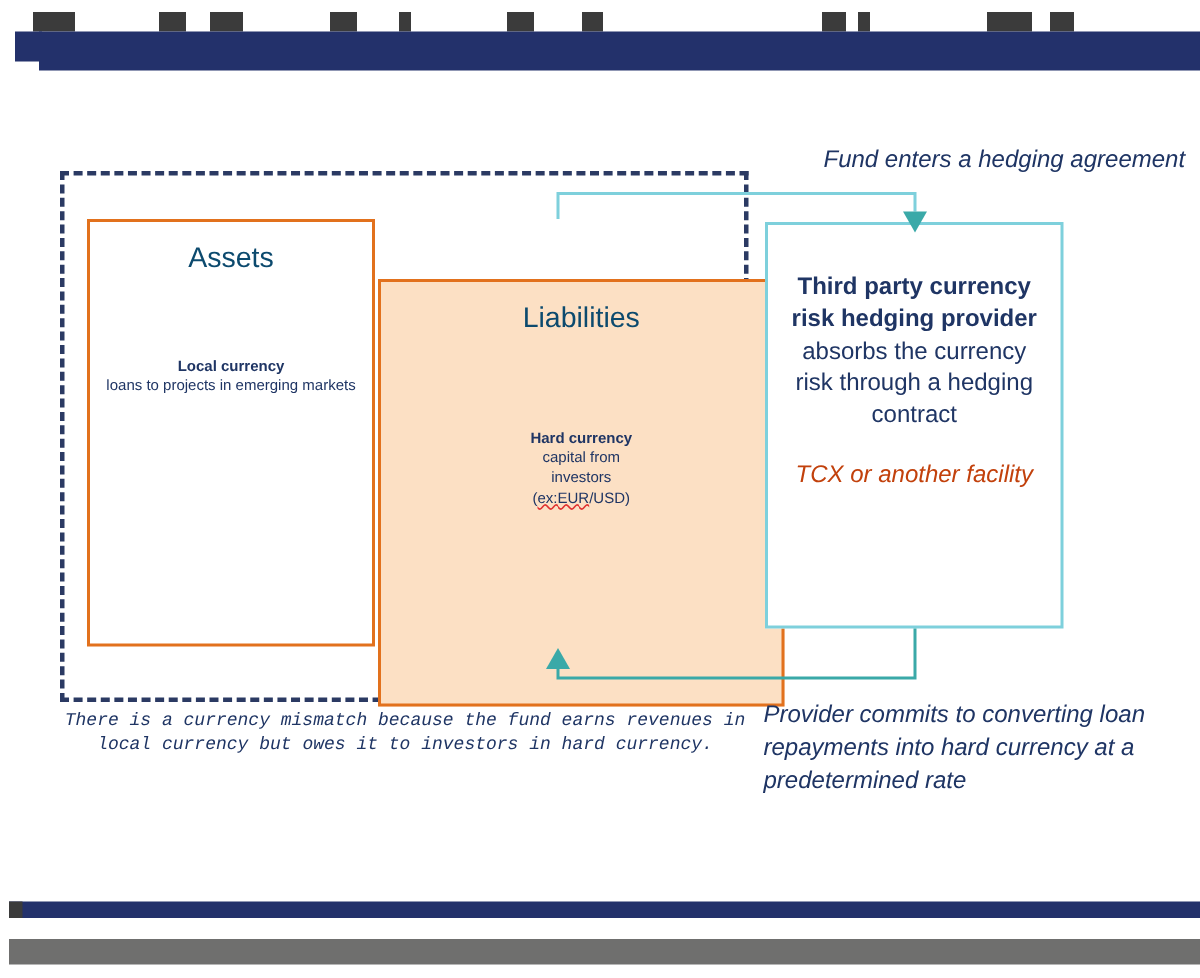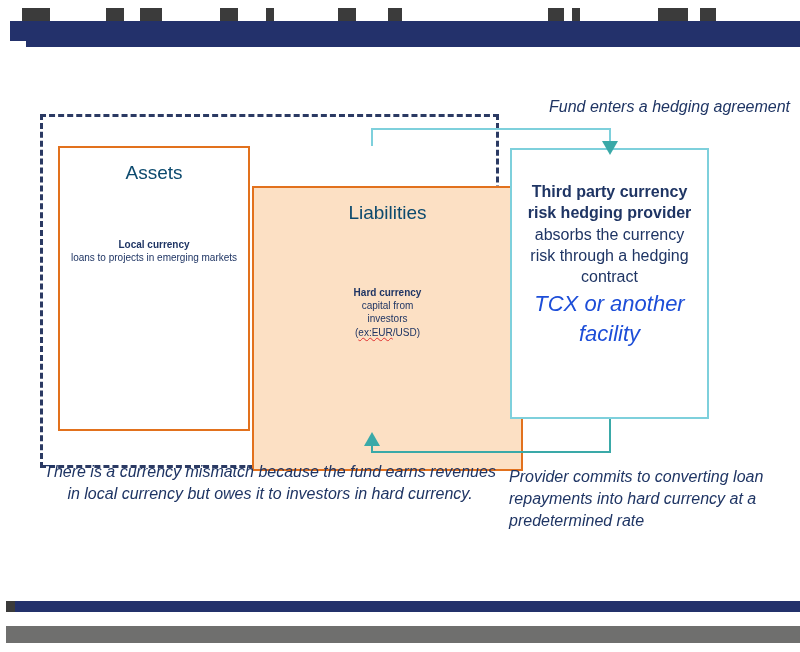--- a/index.html
+++ b/index.html
@@ -117,24 +117,24 @@
     padding: 0 10px;
   }
   .provider-main {
     margin-top: 31px;
     font-size: 16px;
     color: #1f3564;
     line-height: 1.33;
   }
   .provider-main .strong { font-weight: bold; }
   .provider-note {
-    margin-top: 2px;
-    font-size: 22px;
+    margin-top: 19px;
+    font-size: 16px;
     font-style: italic;
-    color: #1d4ed8;
+    color: #c2410c;
     line-height: 1.33;
   }
 
   
   .annotation {
     position: absolute;
     font-style: italic;
     color: #1f3564;
     line-height: 1.36;
   }
@@ -143,24 +143,25 @@
     width: 270px;
     font-size: 16px;
     margin-left: 40px;
   }
   .anno-bottom-right {
     left: 509px; top: 466px;
     width: 270px;
     font-size: 16px;
   }
   .anno-bottom-left {
-    left: 40px; top: 461px;
+    left: 40px; top: 472px;
     width: 460px;
-    font-size: 16px;
-    text-align: center;
+    font-size: 12px;
+    text-align: center;
+    font-family: Liberation Mono, monospace;
   }
 
   
   .connectors {
     position: absolute;
     left: 0; top: 0;
     width: 800px; height: 652px;
     pointer-events: none;
   }
 

